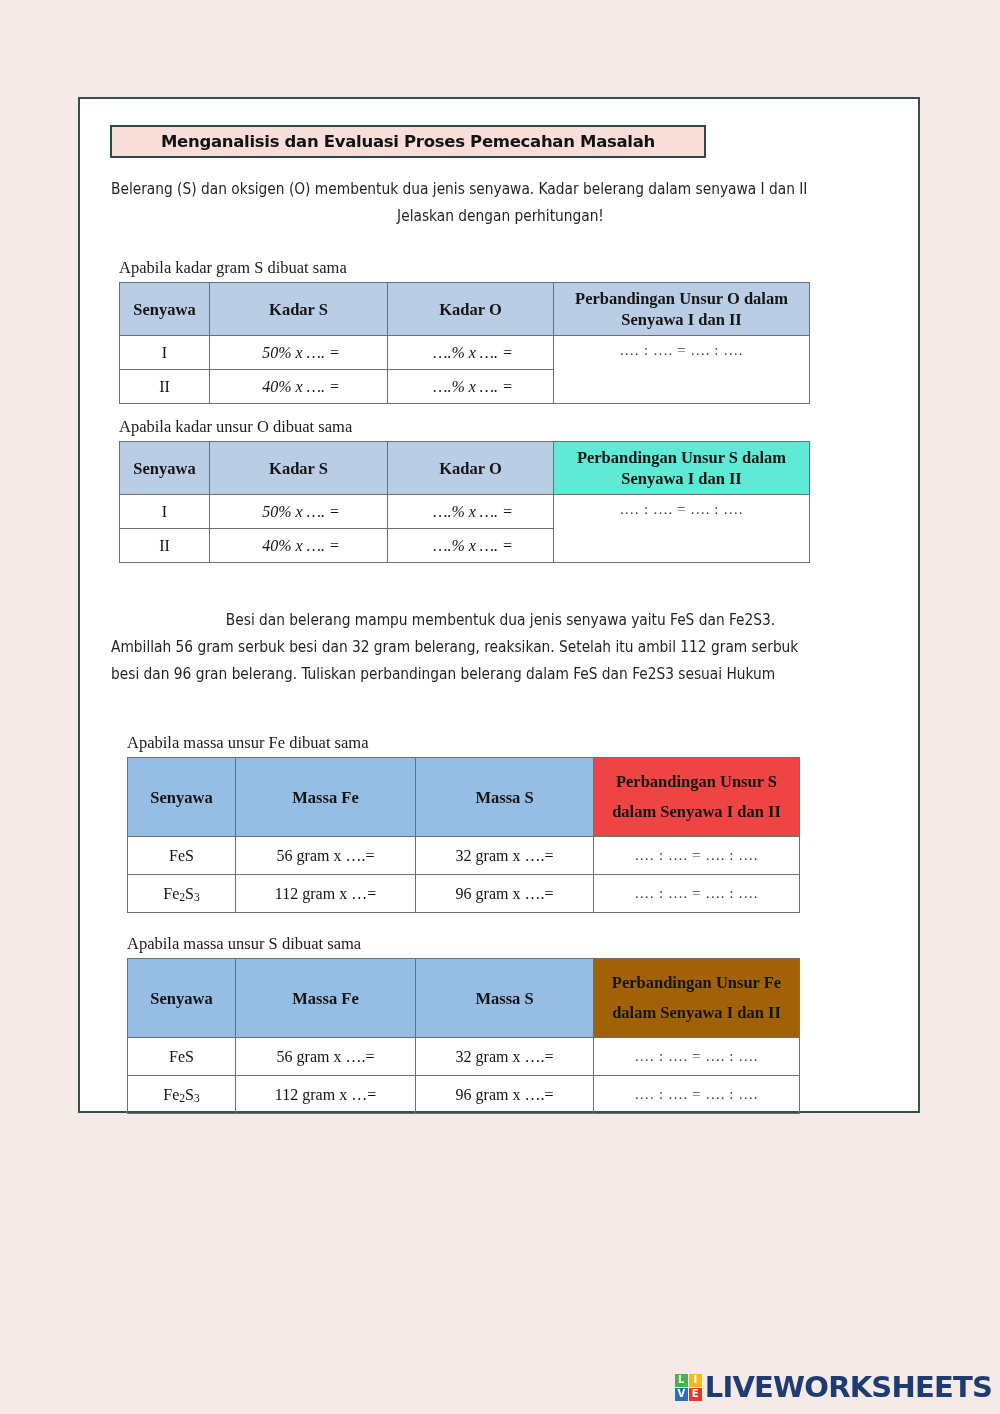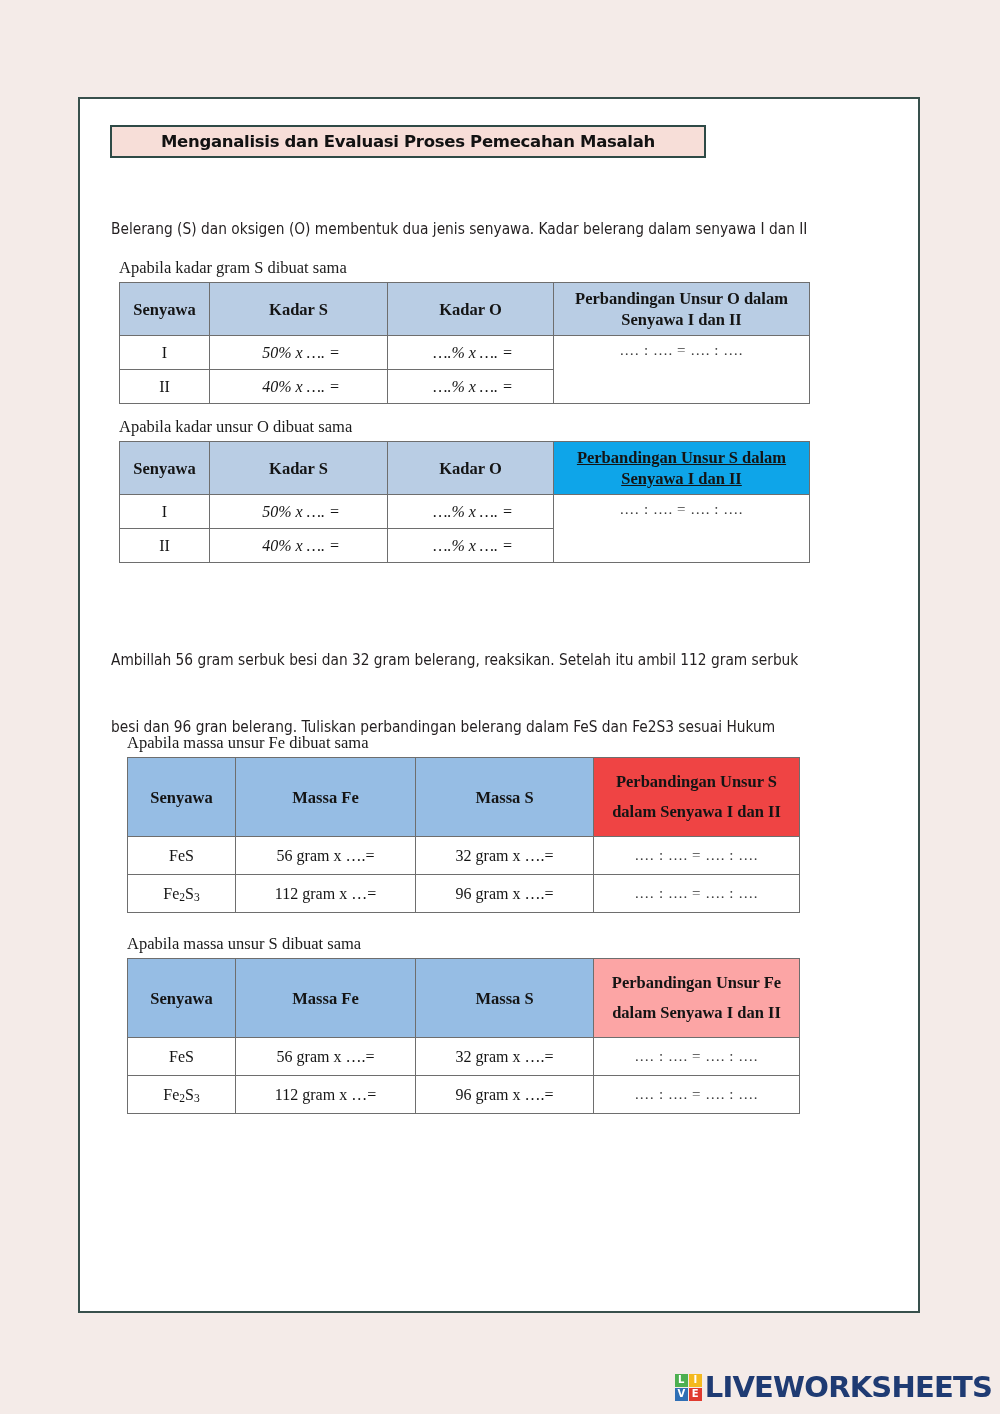--- a/index.html
+++ b/index.html
@@ -14,21 +14,21 @@
     overflow: hidden;
     position: relative;
   }
 
   
   #worksheet-page {
     position: absolute;
     left: 78px;
     top: 97px;
     width: 842px;
-    height: 1216px;
+    height: 1016px;
     background: #ffffff;
     border: 2px solid #3b82f6;
     box-sizing: border-box;
   }
 
   
   #title-banner {
     position: absolute;
     left: 30px;
     top: 26px;
@@ -63,21 +63,21 @@
   #intro-paragraph {
     left: 31px;
     top: 77px;
     width: 779px;
   }
   #problem2-paragraph {
     left: 31px;
     top: 508px;
     width: 779px;
   }
-  .para-line { display: block; margin-top: 40px; }
+  .para-line { display: block; }
   .para-line.nojustify { text-align: center; }
 
   
   .table-group { position: absolute; }
   .table-caption {
     font-family: "Liberation Serif", serif;
     font-size: 16.5px;
     color: #1b1b1b;
     margin-bottom: 4px;
     white-space: nowrap;
@@ -242,21 +242,21 @@
         <col class="col-senyawa">
           <col class="col-b">
           <col class="col-c">
           <col class="col-d">
       </colgroup>
       <thead>
         <tr>
           <th style="background: rgb(185, 205, 228);">Senyawa</th>
           <th style="background: rgb(185, 205, 228);">Kadar S</th>
           <th style="background: rgb(185, 205, 228);">Kadar O</th>
-          <th style="background: #0ea5e9; text-decoration: underline;">
+          <th style="background: #5eead4;">
             <span class="hdr-line">Perbandingan Unsur S dalam</span>
             <span class="hdr-line">Senyawa I dan II</span>
           </th>
         </tr>
       </thead>
       <tbody>
         <tr>
           <td>I</td>
           <td class="cell-left">50% x …. =</td>
           <td class="cell-left">….% x …. =</td>
@@ -265,20 +265,21 @@
         <tr>
           <td>II</td>
           <td class="cell-left">40% x …. =</td>
           <td class="cell-left">….% x …. =</td>
         </tr>
       </tbody>
     </table>
   </div>
 
   <div class="para-block" id="problem2-paragraph">
+    <span class="para-line nojustify">Besi dan belerang mampu membentuk dua jenis senyawa yaitu FeS dan Fe2S3.</span>
     <span class="para-line">Ambillah 56 gram serbuk besi dan 32 gram belerang, reaksikan. Setelah itu ambil 112 gram serbuk</span>
     <span class="para-line">besi dan 96 gran belerang. Tuliskan perbandingan belerang dalam FeS dan Fe2S3 sesuai Hukum</span>
   </div>
 
   <div class="table-group" id="table-group-3">
     <div class="table-caption">Apabila massa unsur Fe dibuat sama</div>
     <table class="wtable mass-table">
       <colgroup>
         <col class="col-senyawa">
           <col class="col-b">
@@ -320,21 +321,21 @@
         <col class="col-senyawa">
           <col class="col-b">
           <col class="col-c">
           <col class="col-d">
       </colgroup>
       <thead>
         <tr>
           <th style="background: rgb(150, 189, 228);">Senyawa</th>
           <th style="background: rgb(150, 189, 228);">Massa Fe</th>
           <th style="background: rgb(150, 189, 228);">Massa S</th>
-          <th style="background: #fca5a5; margin-top: 8px;">
+          <th style="background: #a16207; margin-top: 8px;">
             <span class="hdr-line">Perbandingan Unsur Fe</span>
             <span class="hdr-line">dalam Senyawa I dan II</span>
           </th>
         </tr>
       </thead>
       <tbody>
         <tr>
           <td>FeS</td>
           <td>56 gram x ….=</td>
           <td>32 gram x ….=</td>

